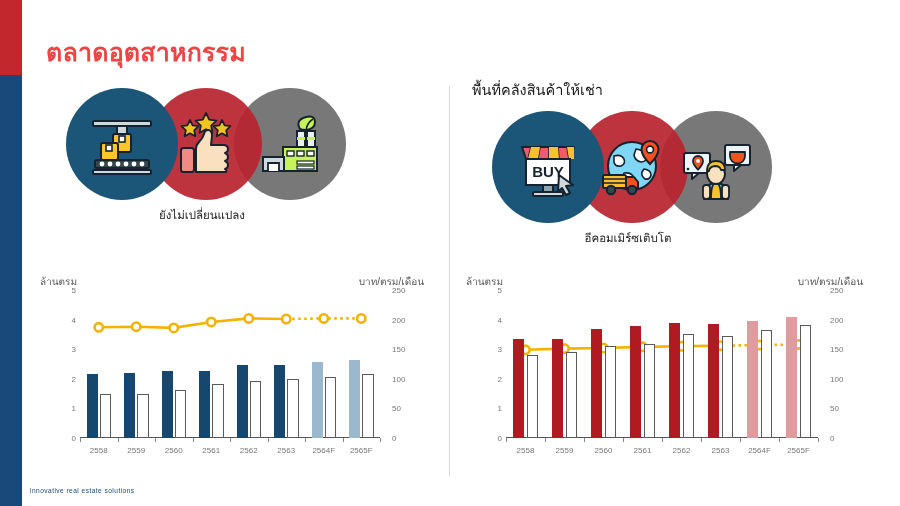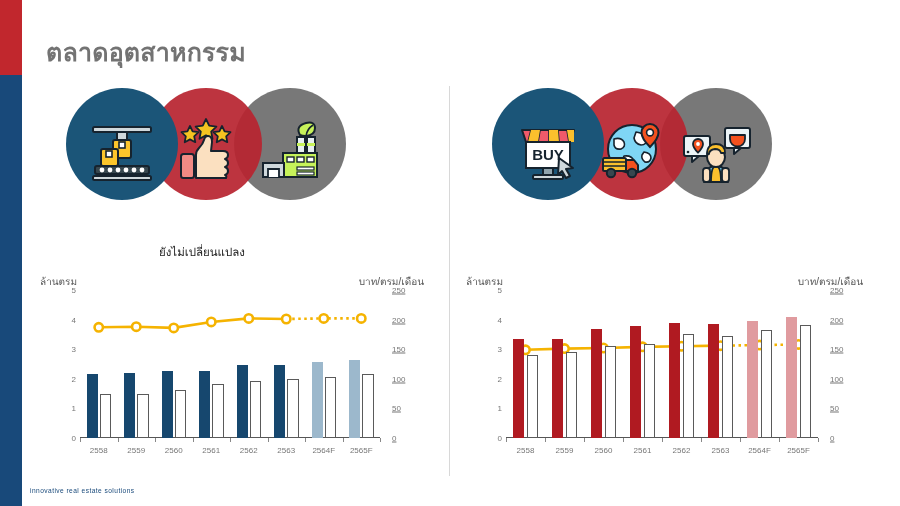--- a/index.html
+++ b/index.html
@@ -12,21 +12,21 @@
   }
 
   
   .rail { position: absolute; left: 0; top: 0; width: 22px; height: 506px; }
   .rail-red  { position: absolute; left: 0; top: 0;   width: 22px; height: 75px;  background: #c1272d; }
   .rail-blue { position: absolute; left: 0; top: 75px; width: 22px; height: 431px; background: #18497a; }
 
   
   .title {
     position: absolute; left: 46px; top: 32px;
-    font-size: 25px; font-weight: bold; color: #737373;
+    font-size: 25px; font-weight: bold; color: #ef4444;
     letter-spacing: .2px; white-space: nowrap;
   }
 
   
   .panel { position: absolute; top: 78px; height: 412px; }
   .panel-left  { left: 32px;  width: 412px; }
   .panel-right { left: 458px; width: 425px; }
   .divider { position: absolute; left: 449px; top: 86px; width: 1px; height: 390px; background: #d8d8d8; }
 
   .panel-title {
@@ -39,50 +39,50 @@
   .venn-circle {
     position: absolute; top: 6px; width: 112px; height: 112px; border-radius: 50%;
   }
   .vc-blue { background: #1b5578; }
   .vc-red  { background: #b82530; opacity: .93; }
   .vc-grey { background: #6e6e6e; opacity: .93; }
   .venn .vc1 { left: 34px;  z-index: 3; }
   .venn .vc2 { left: 118px; z-index: 2; }
   .venn .vc3 { left: 202px; z-index: 1; }
   .venn-icon {
-    position: absolute; top: 12px; width: 112px; height: 112px;
+    position: absolute; top: 6px; width: 112px; height: 112px;
     display: flex; align-items: center; justify-content: center; z-index: 5;
   }
   .venn .vi1 { left: 34px; }
   .venn .vi2 { left: 118px; }
   .venn .vi3 { left: 202px; }
   .venn-caption {
     position: absolute; top: 124px; left: 0; width: 340px;
-    text-align: center; font-size: 11.5px; color: #222; margin-top: 37px;
+    text-align: center; font-size: 11.5px; color: #222;
   }
 
   
   .chart-wrap { position: absolute; top: 196px; left: 0; width: 412px; height: 216px; }
   .chart-wrap-r { width: 425px; }
   .axis-label-l { position: absolute; font-size: 10px; color: #555; }
   .axis-label-left  { left: 8px;  top: 0; }
   .axis-label-right { right: 20px; top: 0; }
 
   .plot {
     position: absolute; left: 48px; top: 16px;
     width: 300px; height: 148px;
   }
   .plot-r { width: 312px; }
 
   .ytick {
     position: absolute; font-size: 8px; color: #777;
     width: 40px; text-align: right; transform: translateY(-50%);
   }
   .ytick-l { left: -44px; }
-  .ytick-r { left: auto; text-align: left; width: 40px; text-decoration: underline; }
+  .ytick-r { left: auto; text-align: left; width: 40px; }
 
   .axis-x { position: absolute; left: 0; bottom: 0; width: 100%; height: 1.4px; background: #555; }
   .tickmark { position: absolute; bottom: -4px; width: 1px; height: 4px; background: #888; }
   .bar { position: absolute; bottom: 0; }
   .bar-demand { background: #ffffff; border: 1.1px solid #5a5a5a; }
 
   .xlabel {
     position: absolute; bottom: -17px; font-size: 8px; color: #777;
     text-align: center; width: 40px;
   }
@@ -233,20 +233,21 @@
         <div class="bar bar-demand" style="left: 282.25px; width: 11.25px; height: 63.936px;"></div>
         <div class="tickmark" style="left: 262.5px;"></div>
         <div class="xlabel" style="left: 261.25px;">2565F</div>
         <div class="tickmark" style="left: 300px;"></div>
       </div>
 
   </div>
 </div>
 
 <div class="panel panel-right">
+  <div class="panel-title">พื้นที่คลังสินค้าให้เช่า</div>
 
   <div class="venn">
     <div class="venn-circle vc-blue vc1"></div>
     <div class="venn-circle vc-red vc2"></div>
     <div class="venn-circle vc-grey vc3"></div>
 
     <div class="venn-icon vi1">
       <svg width="76" height="76" viewBox="0 0 76 76">
         <path d="M12 18 H64 L60 30 H16 Z" fill="#f05a6a" stroke="#16232e" stroke-width="2" stroke-linejoin="round"></path>
         <path d="M21 18 L18 30 M30 18 L28 30 M39 18 L39 30 M48 18 L49 30 M57 18 L59 30" stroke="#16232e" stroke-width="1.6"></path>
@@ -286,20 +287,21 @@
         <path d="M52 23 h15 v4 a7.5 7.5 0 0 1 -15 0 Z" fill="#f4511e" stroke="#16232e" stroke-width="1.8" stroke-linejoin="round"></path>
         <path d="M26 70 q0 -16 12 -16 q12 0 12 16 Z" fill="#6fc5e8" stroke="#16232e" stroke-width="2" stroke-linejoin="round"></path>
         <path d="M33 70 q0 -16 5 -16 q5 0 5 16 Z" fill="#fbc02d" stroke="#16232e" stroke-width="1.8"></path>
         <ellipse cx="38" cy="45" rx="9" ry="10" fill="#fbe0c0" stroke="#16232e" stroke-width="2"></ellipse>
         <path d="M29 42 q0 -10 9 -10 q9 0 9 9 l-4 0 q-1 -4 -6 -4 q-6 1 -6 5 Z" fill="#fbc02d" stroke="#16232e" stroke-width="1.8" stroke-linejoin="round"></path>
         <rect x="25" y="56" width="7" height="14" rx="3" fill="#fbe0c0" stroke="#16232e" stroke-width="1.8"></rect>
         <rect x="44" y="56" width="7" height="14" rx="3" fill="#fbe0c0" stroke="#16232e" stroke-width="1.8"></rect>
       </svg>
     </div>
 
+    <div class="venn-caption">อีคอมเมิร์ซเติบโต</div>
   </div>
 
   <div class="chart-wrap chart-wrap-r">
     <div class="axis-label-l axis-label-left">ล้านตรม</div>
     <div class="axis-label-l axis-label-right">บาท/ตรม/เดือน</div>
     <div class="plot plot-r" id="plot1">
       <div class="axis-x"></div>
       <svg class="lineL" id="line1" viewBox="0 0 312 148" preserveAspectRatio="none">
           <polyline points="19.5,59.792 58.5,58.608000000000004 97.5,58.016000000000005 136.5,56.83200000000001 175.5,56.239999999999995 214.5,55.647999999999996" fill="none" stroke="#f5b301" stroke-width="2.6"></polyline>
           <polyline points="214.5,55.647999999999996 253.5,55.056 292.5,54.464" fill="none" stroke="#f5b301" stroke-width="2.6" stroke-dasharray="2.5,3.5"></polyline>

